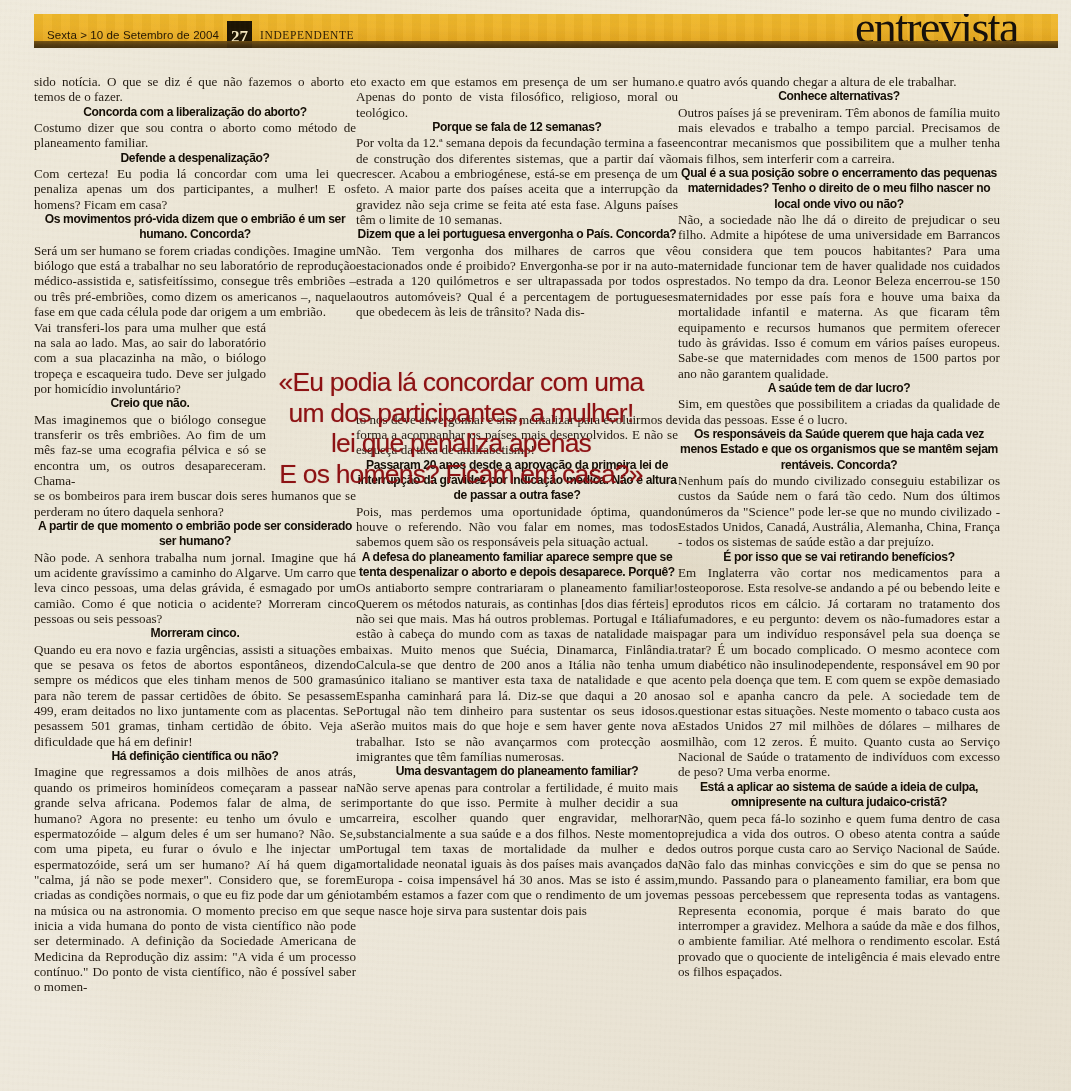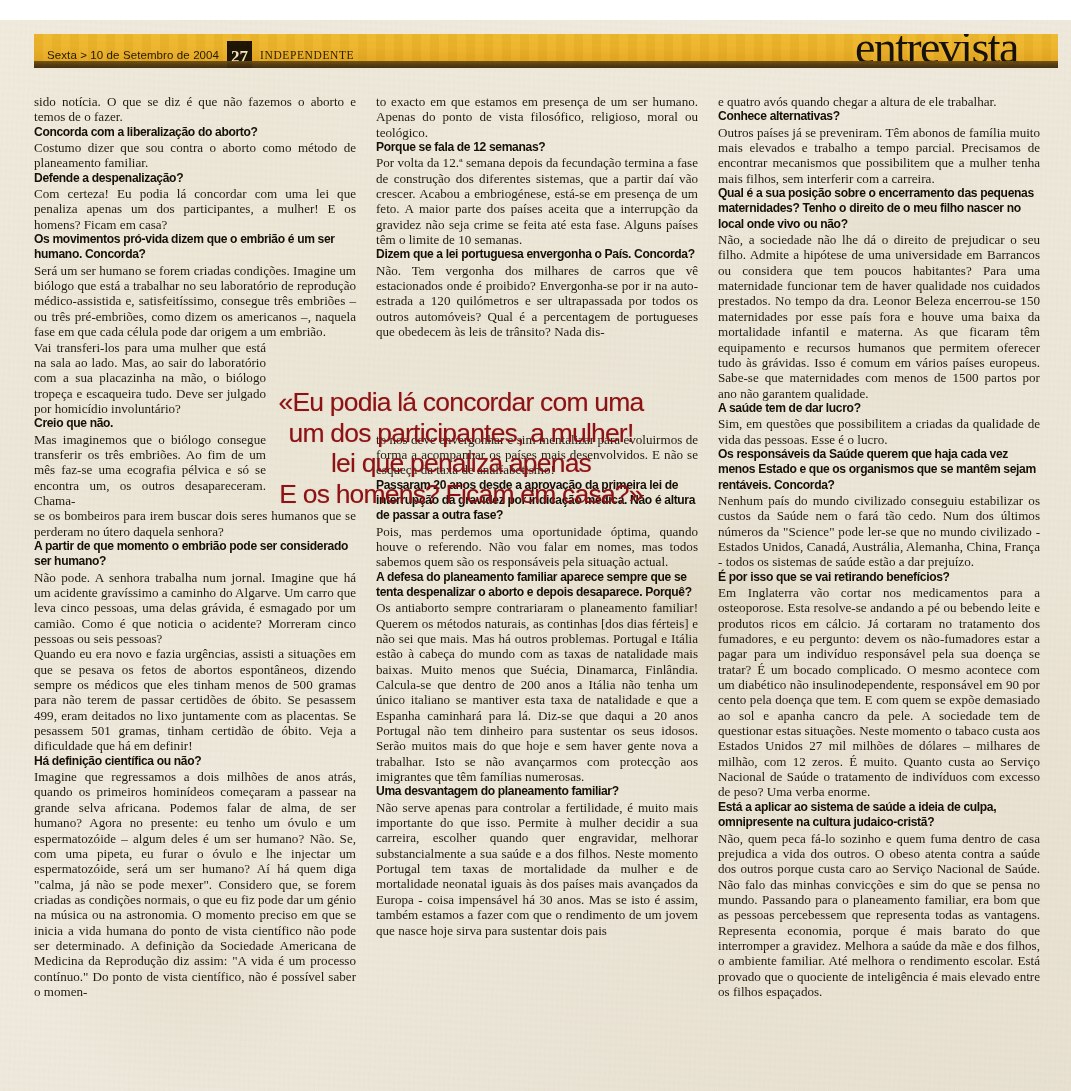--- a/index.html
+++ b/index.html
@@ -15,21 +15,20 @@
     position: relative;
   }
 
   .page {
     position: absolute;
     inset: 0;
     background:
       radial-gradient(ellipse at 20% 15%, rgba(233,226,208,0.55) 0%, rgba(233,226,208,0) 55%),
       radial-gradient(ellipse at 85% 70%, rgba(226,218,199,0.5) 0%, rgba(226,218,199,0) 60%),
       linear-gradient(160deg, #f3efe4 0%, #ece7d9 35%, #efeade 65%, #e9e3d4 100%);
-    margin-top: 20px;
   }
 
   
   .grain {
     position: absolute;
     inset: 0;
     pointer-events: none;
     opacity: .30;
     background-image:
       repeating-linear-gradient(92deg, rgba(160,148,120,0.05) 0 2px, rgba(255,255,255,0) 2px 5px),
@@ -127,42 +126,41 @@
   }
 
   
   .columns {
     position: absolute;
     left: 34px;
     top: 74px;
     width: 1006px;
     height: 1002px;
     display: flex;
-    gap: 20px;
   }
   .col {
     width: 322px;
     position: relative;
   }
   .col p {
     margin: 0;
     font-family: "Liberation Serif", serif;
     font-size: 13.1px;
     line-height: 15.35px;
     text-align: justify;
     color: #20180f;
     hyphens: manual;
   }
   .col p.q {
     font-family: "Liberation Sans", sans-serif;
     font-weight: bold;
     font-size: 12.1px;
     line-height: 15.35px;
     letter-spacing: -0.35px;
-    text-align: left;
+    text-align: center;
     color: #140e06;
   }
   .col1-narrow {
     width: 232px;
   }
 
   
   .pullquote {
     position: absolute;
     left: 252px;
@@ -210,20 +208,21 @@
         <p class="q">Defende a despenalização?</p>
         <p>Com certeza! Eu podia lá concordar com uma lei que penaliza apenas um dos participantes, a mulher! E os homens? Ficam em casa?</p>
         <p class="q">Os movimentos pró-vida dizem que o embrião é um ser humano. Concorda?</p>
         <p>Será um ser humano se forem criadas condições. Imagine um biólogo que está a trabalhar no seu laboratório de reprodução médico-assistida e, satisfeitíssimo, consegue três embriões – ou três pré-embriões, como dizem os americanos –, naquela fase em que cada célula pode dar origem a um embrião.</p>
         <p class="col1-narrow">Vai transferi-los para uma mulher que está na sala ao lado. Mas, ao sair do laboratório com a sua placazinha na mão, o biólogo tropeça e escaqueira tudo. Deve ser julgado por homicídio involuntário?</p>
         <p class="q col1-narrow">Creio que não.</p>
         <p class="col1-narrow">Mas imaginemos que o biólogo consegue transferir os três embriões. Ao fim de um mês faz-se uma ecografia pélvica e só se encontra um, os outros desapareceram. Chama-</p>
         <p>se os bombeiros para irem buscar dois seres humanos que se perderam no útero daquela senhora?</p>
         <p class="q">A partir de que momento o embrião pode ser considerado ser humano?</p>
         <p>Não pode. A senhora trabalha num jornal. Imagine que há um acidente gravíssimo a caminho do Algarve. Um carro que leva cinco pessoas, uma delas grávida, é esmagado por um camião. Como é que noticia o acidente? Morreram cinco pessoas ou seis pessoas?</p>
+        <p class="q">Morreram cinco.</p>
         <p>Quando eu era novo e fazia urgências, assisti a situações em que se pesava os fetos de abortos espontâneos, dizendo sempre os médicos que eles tinham menos de 500 gramas para não terem de passar certidões de óbito. Se pesassem 499, eram deitados no lixo juntamente com as placentas. Se pesassem 501 gramas, tinham certidão de óbito. Veja a dificuldade que há em definir!</p>
         <p class="q">Há definição científica ou não?</p>
         <p>Imagine que regressamos a dois milhões de anos atrás, quando os primeiros hominídeos começaram a passear na grande selva africana. Podemos falar de alma, de ser humano? Agora no presente: eu tenho um óvulo e um espermatozóide – algum deles é um ser humano? Não. Se, com uma pipeta, eu furar o óvulo e lhe injectar um espermatozóide, será um ser humano? Aí há quem diga "calma, já não se pode mexer". Considero que, se forem criadas as condições normais, o que eu fiz pode dar um génio na música ou na astronomia. O momento preciso em que se inicia a vida humana do ponto de vista científico não pode ser determinado. A definição da Sociedade Americana de Medicina da Reprodução diz assim: "A vida é um processo contínuo." Do ponto de vista científico, não é possível saber o momen-</p>
       </div>
     <div class="col" id="col-1">
         <p>to exacto em que estamos em presença de um ser humano. Apenas do ponto de vista filosófico, religioso, moral ou teológico.</p>
         <p class="q">Porque se fala de 12 semanas?</p>
         <p>Por volta da 12.ª semana depois da fecundação termina a fase de construção dos diferentes sistemas, que a partir daí vão crescer. Acabou a embriogénese, está-se em presença de um feto. A maior parte dos países aceita que a interrupção da gravidez não seja crime se feita até esta fase. Alguns países têm o limite de 10 semanas.</p>
         <p class="q">Dizem que a lei portuguesa envergonha o País. Concorda?</p>
         <p>Não. Tem vergonha dos milhares de carros que vê estacionados onde é proibido? Envergonha-se por ir na auto-estrada a 120 quilómetros e ser ultrapassada por todos os outros automóveis? Qual é a percentagem de portugueses que obedecem às leis de trânsito? Nada dis-</p>

